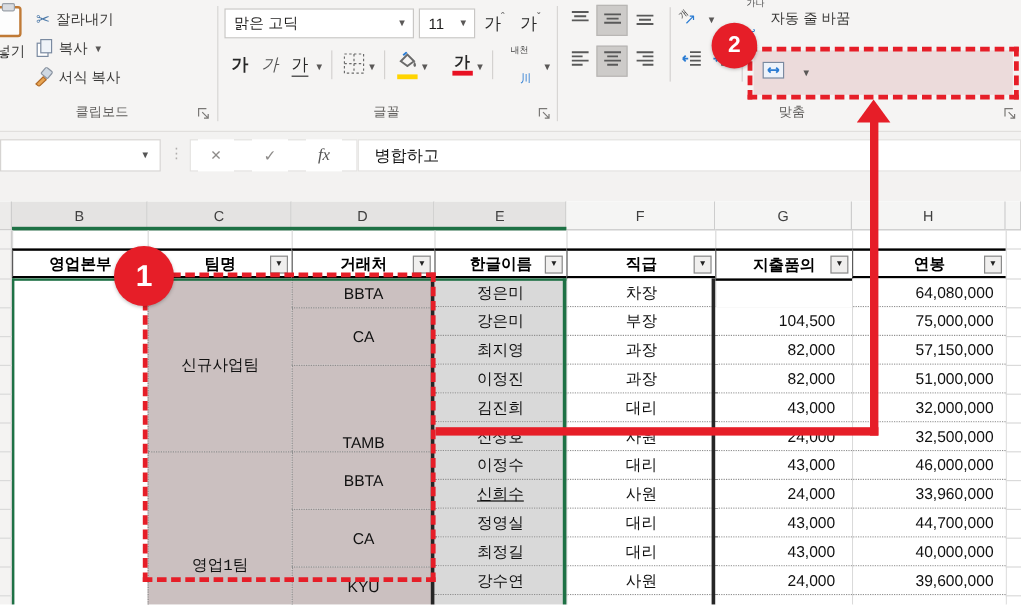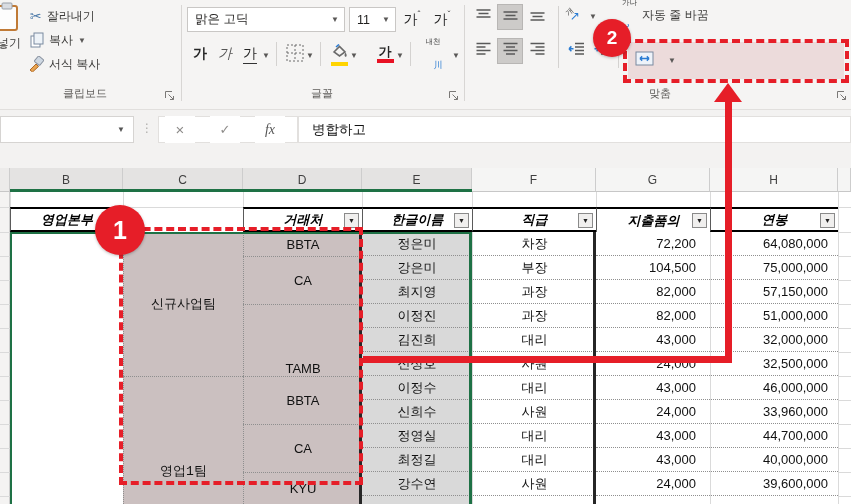--- a/index.html
+++ b/index.html
@@ -39,21 +39,21 @@
   #formula-field{left:298px;top:6px;width:553px;height:27px;position:absolute;background:#fff;border:1px solid #e2e0de;display:flex;align-items:center;padding-left:13px;font-size:13.5px;color:#111;}
   #fbar-dots{position:absolute;left:141px;top:11px;color:#b0aeac;font-size:12px;letter-spacing:0;}
   #fbar-btnstrip{position:absolute;left:158px;top:6px;width:140px;height:27px;background:#fff;border:1px solid #e2e0de;}
 
   
   #sheet{position:absolute;left:0;top:168px;width:851px;height:336px;background:#fff;}
   .colhdr{position:absolute;top:0;height:24px;display:flex;align-items:center;justify-content:center;font-size:12px;color:#3f3f3f;border-right:1px solid #cdcdcd;border-bottom:1px solid #c7c7c7;background:#f5f5f4;cursor:pointer;}
   .colhdr.sel{background:#e4e3e2;}
   .gridv{position:absolute;width:1px;background:#dadada;}
   .gridh{position:absolute;height:1px;background:#dadada;}
-  .thead-cell{position:absolute;background:#fff;border-top:2px solid #000;border-bottom:2px solid #000;border-left:1px solid #5a5a5a;display:flex;align-items:center;justify-content:center;font-size:13px;font-weight:bold;color:#000;cursor:pointer;font-style:italic;}
+  .thead-cell{position:absolute;background:#fff;border-top:2px solid #000;border-bottom:2px solid #000;border-left:1px solid #5a5a5a;display:flex;align-items:center;justify-content:center;font-size:13px;font-weight:bold;color:#000;cursor:pointer;}
   .filterbtn{position:absolute;right:3px;top:4px;width:15px;height:15px;background:#f0efee;border:1px solid #8a8a8a;display:flex;align-items:center;justify-content:center;font-size:7px;color:#222;cursor:pointer;}
   .mcell{position:absolute;background:#cbc0c0;display:flex;align-items:center;justify-content:center;font-size:13px;color:#111;cursor:cell;}
   .datacell{position:absolute;display:flex;align-items:center;font-size:13px;color:#111;cursor:cell;}
   .heavyline{position:absolute;width:3px;background:#262626;}
   .greenline{position:absolute;background:#1e7145;}
 
   
   #overlay{position:absolute;left:0;top:0;width:851px;height:504px;pointer-events:none;}
   .dashrect{position:absolute;border:4px dashed #e61e28;}
   .redline{position:absolute;background:#e61e28;}
@@ -311,20 +311,24 @@
       <div class="gridh" style="left: 0px; top: 208px; width: 851px;"></div>
       <div class="gridh" style="left: 0px; top: 232px; width: 851px;"></div>
       <div class="gridh" style="left: 0px; top: 256px; width: 851px;"></div>
       <div class="gridh" style="left: 0px; top: 280px; width: 851px;"></div>
       <div class="gridh" style="left: 0px; top: 304px; width: 851px;"></div>
       <div class="gridh" style="left: 0px; top: 328px; width: 851px;"></div>
       <div class="thead-cell" style="left: 10px; top: 39px; width: 113px; height: 25px;">
         <span>영업본부</span>
         <div class="filterbtn">▼</div>
       </div>
+      <div class="thead-cell" style="left: 123px; top: 39px; width: 120px; height: 25px;">
+        <span>팀명</span>
+        <div class="filterbtn">▼</div>
+      </div>
       <div class="thead-cell" style="left: 243px; top: 39px; width: 119px; height: 25px;">
         <span>거래처</span>
         <div class="filterbtn">▼</div>
       </div>
       <div class="thead-cell" style="left: 362px; top: 39px; width: 110px; height: 25px;">
         <span>한글이름</span>
         <div class="filterbtn">▼</div>
       </div>
       <div class="thead-cell" style="left: 472px; top: 39px; width: 124px; height: 25px;">
         <span>직급</span>
@@ -358,21 +362,20 @@
         <span>BBTA</span>
       </div>
       <div class="mcell" style="left: 243px; top: 256px; width: 119px; height: 48px; border-left: 1px dotted rgb(143, 143, 143); border-top: 1px dotted rgb(143, 143, 143);">
         <span>CA</span>
       </div>
       <div class="mcell" style="left: 243px; top: 304px; width: 119px; height: 32px; border-left: 1px dotted rgb(143, 143, 143); border-top: 1px dotted rgb(143, 143, 143);">
         <span>KYU</span>
       </div>
       <div class="datacell" style="left: 362px; top: 64px; width: 110px; height: 24px; background: rgb(217, 217, 217); justify-content: center; border-bottom: 1px dotted rgb(143, 143, 143);">정은미</div>
       <div class="datacell" style="left: 473px; top: 64px; width: 123px; height: 24px; background: rgb(255, 255, 255); justify-content: center; border-bottom: 1px dotted rgb(143, 143, 143);">차장</div>
-      <div class="datacell" style="left: 596px; top: 64px; width: 114px; height: 24px; background: rgb(255, 255, 255); justify-content: flex-end; padding-right: 14px; border-bottom: 1px dotted rgb(143, 143, 143);">72,200</div>
       <div class="datacell" style="left: 711px; top: 64px; width: 127px; height: 24px; background: rgb(255, 255, 255); justify-content: flex-end; padding-right: 10px; border-bottom: 1px dotted rgb(143, 143, 143);">64,080,000</div>
       <div class="datacell" style="left: 362px; top: 88px; width: 110px; height: 24px; background: rgb(217, 217, 217); justify-content: center; border-bottom: 1px dotted rgb(143, 143, 143);">강은미</div>
       <div class="datacell" style="left: 473px; top: 88px; width: 123px; height: 24px; background: rgb(255, 255, 255); justify-content: center; border-bottom: 1px dotted rgb(143, 143, 143);">부장</div>
       <div class="datacell" style="left: 596px; top: 88px; width: 114px; height: 24px; background: rgb(255, 255, 255); justify-content: flex-end; padding-right: 14px; border-bottom: 1px dotted rgb(143, 143, 143);">104,500</div>
       <div class="datacell" style="left: 711px; top: 88px; width: 127px; height: 24px; background: rgb(255, 255, 255); justify-content: flex-end; padding-right: 10px; border-bottom: 1px dotted rgb(143, 143, 143);">75,000,000</div>
       <div class="datacell" style="left: 362px; top: 112px; width: 110px; height: 24px; background: rgb(217, 217, 217); justify-content: center; border-bottom: 1px dotted rgb(143, 143, 143); font-family: Liberation Mono, monospace;">최지영</div>
       <div class="datacell" style="left: 473px; top: 112px; width: 123px; height: 24px; background: rgb(255, 255, 255); justify-content: center; border-bottom: 1px dotted rgb(143, 143, 143);">과장</div>
       <div class="datacell" style="left: 596px; top: 112px; width: 114px; height: 24px; background: rgb(255, 255, 255); justify-content: flex-end; padding-right: 14px; border-bottom: 1px dotted rgb(143, 143, 143);">82,000</div>
       <div class="datacell" style="left: 711px; top: 112px; width: 127px; height: 24px; background: rgb(255, 255, 255); justify-content: flex-end; padding-right: 10px; border-bottom: 1px dotted rgb(143, 143, 143);">57,150,000</div>
       <div class="datacell" style="left: 362px; top: 136px; width: 110px; height: 24px; background: rgb(217, 217, 217); justify-content: center; border-bottom: 1px dotted rgb(143, 143, 143);">이정진</div>
@@ -384,21 +387,21 @@
       <div class="datacell" style="left: 596px; top: 160px; width: 114px; height: 24px; background: rgb(255, 255, 255); justify-content: flex-end; padding-right: 14px; border-bottom: 1px dotted rgb(143, 143, 143);">43,000</div>
       <div class="datacell" style="left: 711px; top: 160px; width: 127px; height: 24px; background: rgb(255, 255, 255); justify-content: flex-end; padding-right: 10px; border-bottom: 1px dotted rgb(143, 143, 143);">32,000,000</div>
       <div class="datacell" style="left: 362px; top: 184px; width: 110px; height: 24px; background: rgb(217, 217, 217); justify-content: center; border-bottom: 1px dotted rgb(143, 143, 143);">신상호</div>
       <div class="datacell" style="left: 473px; top: 184px; width: 123px; height: 24px; background: rgb(255, 255, 255); justify-content: center; border-bottom: 1px dotted rgb(143, 143, 143);">사원</div>
       <div class="datacell" style="left: 596px; top: 184px; width: 114px; height: 24px; background: rgb(255, 255, 255); justify-content: flex-end; padding-right: 14px; border-bottom: 1px dotted rgb(143, 143, 143);">24,000</div>
       <div class="datacell" style="left: 711px; top: 184px; width: 127px; height: 24px; background: rgb(255, 255, 255); justify-content: flex-end; padding-right: 10px; border-bottom: 1px dotted rgb(143, 143, 143);">32,500,000</div>
       <div class="datacell" style="left: 362px; top: 208px; width: 110px; height: 24px; background: rgb(217, 217, 217); justify-content: center; border-bottom: 1px dotted rgb(143, 143, 143);">이정수</div>
       <div class="datacell" style="left: 473px; top: 208px; width: 123px; height: 24px; background: rgb(255, 255, 255); justify-content: center; border-bottom: 1px dotted rgb(143, 143, 143);">대리</div>
       <div class="datacell" style="left: 596px; top: 208px; width: 114px; height: 24px; background: rgb(255, 255, 255); justify-content: flex-end; padding-right: 14px; border-bottom: 1px dotted rgb(143, 143, 143);">43,000</div>
       <div class="datacell" style="left: 711px; top: 208px; width: 127px; height: 24px; background: rgb(255, 255, 255); justify-content: flex-end; padding-right: 10px; border-bottom: 1px dotted rgb(143, 143, 143);">46,000,000</div>
-      <div class="datacell" style="left: 362px; top: 232px; width: 110px; height: 24px; background: rgb(217, 217, 217); justify-content: center; border-bottom: 1px dotted rgb(143, 143, 143);">신희수</div>
+      <div class="datacell" style="left: 362px; top: 232px; width: 110px; height: 24px; background: rgb(217, 217, 217); justify-content: center; border-bottom: 1px dotted rgb(143, 143, 143); text-decoration: underline;">신희수</div>
       <div class="datacell" style="left: 473px; top: 232px; width: 123px; height: 24px; background: rgb(255, 255, 255); justify-content: center; border-bottom: 1px dotted rgb(143, 143, 143);">사원</div>
       <div class="datacell" style="left: 596px; top: 232px; width: 114px; height: 24px; background: rgb(255, 255, 255); justify-content: flex-end; padding-right: 14px; border-bottom: 1px dotted rgb(143, 143, 143);">24,000</div>
       <div class="datacell" style="left: 711px; top: 232px; width: 127px; height: 24px; background: rgb(255, 255, 255); justify-content: flex-end; padding-right: 10px; border-bottom: 1px dotted rgb(143, 143, 143);">33,960,000</div>
       <div class="datacell" style="left: 362px; top: 256px; width: 110px; height: 24px; background: rgb(217, 217, 217); justify-content: center; border-bottom: 1px dotted rgb(143, 143, 143);">정영실</div>
       <div class="datacell" style="left: 473px; top: 256px; width: 123px; height: 24px; background: rgb(255, 255, 255); justify-content: center; border-bottom: 1px dotted rgb(143, 143, 143);">대리</div>
       <div class="datacell" style="left: 596px; top: 256px; width: 114px; height: 24px; background: rgb(255, 255, 255); justify-content: flex-end; padding-right: 14px; border-bottom: 1px dotted rgb(143, 143, 143);">43,000</div>
       <div class="datacell" style="left: 711px; top: 256px; width: 127px; height: 24px; background: rgb(255, 255, 255); justify-content: flex-end; padding-right: 10px; border-bottom: 1px dotted rgb(143, 143, 143);">44,700,000</div>
       <div class="datacell" style="left: 362px; top: 280px; width: 110px; height: 24px; background: rgb(217, 217, 217); justify-content: center; border-bottom: 1px dotted rgb(143, 143, 143);">최정길</div>
       <div class="datacell" style="left: 473px; top: 280px; width: 123px; height: 24px; background: rgb(255, 255, 255); justify-content: center; border-bottom: 1px dotted rgb(143, 143, 143);">대리</div>
       <div class="datacell" style="left: 596px; top: 280px; width: 114px; height: 24px; background: rgb(255, 255, 255); justify-content: flex-end; padding-right: 14px; border-bottom: 1px dotted rgb(143, 143, 143);">43,000</div>

